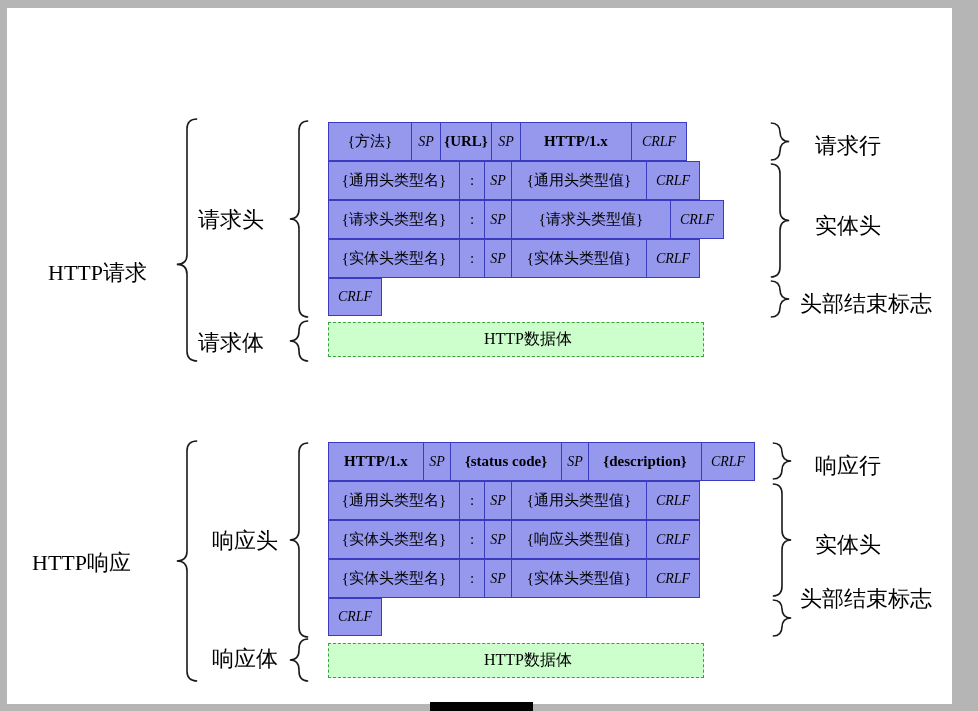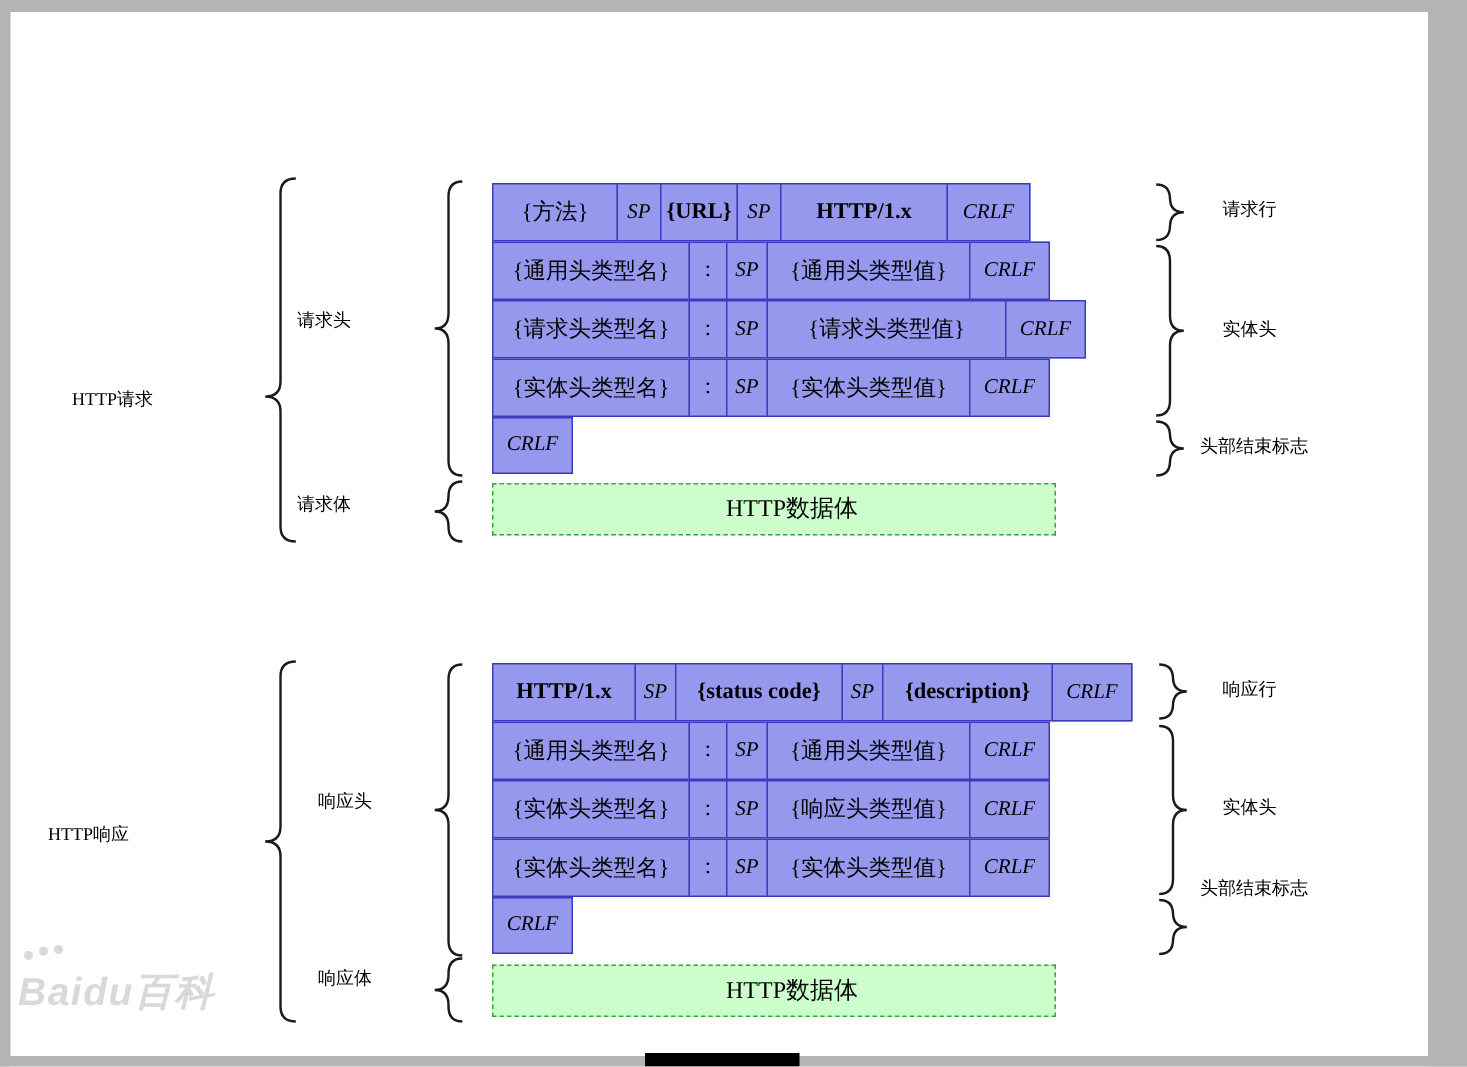--- a/index.html
+++ b/index.html
@@ -27,21 +27,21 @@
         margin-left:-1px;display:flex;align-items:center;justify-content:center;
         font-size:15px;color:#000;white-space:nowrap;}
   .row .cell:first-child{margin-left:0;}
   .tok{font-style:italic;font-size:14px;}
   .lat{font-weight:bold;font-size:15px;}
   .cell-abs{position:absolute;box-sizing:border-box;background:var(--cell-bg);border:1px solid var(--cell-border);
         display:flex;align-items:center;justify-content:center;color:#000;}
   .databody{position:absolute;box-sizing:border-box;background:var(--body-bg);border:1px dashed var(--body-border);
         display:flex;align-items:center;justify-content:center;font-size:16px;color:#000;padding-left:24px;}
 
-  .lbl{position:absolute;font-size:12px;color:#000;white-space:nowrap;}
+  .lbl{position:absolute;font-size:22px;color:#000;white-space:nowrap;}
   .brace{position:absolute;}
   .brace svg{display:block;}
 
   .watermark{position:absolute;left:12px;top:644px;color:var(--watermark);
        font-family:"Liberation Sans", sans-serif;font-weight:bold;font-style:italic;
        font-size:26px;letter-spacing:1px;}
   .paw{position:absolute;left:4px;top:-10px;width:6px;height:6px;border-radius:50%;background:var(--watermark);
        box-shadow:10px -3px 0 var(--watermark),20px -4px 0 var(--watermark);}
 </style>
 </head>
@@ -191,24 +191,20 @@
     </div>
   <div class="brace" style="left:772px;top:599px;width:20px;height:38px;">
       <svg width="20" height="38" viewBox="0 0 20 38">
         <path d="M 0.8 1 Q 10 1 10 10.5 L 10 9.5 Q 10 19 19.2 19 Q 10 19 10 28.5 L 10 27.5 Q 10 37 0.8 37" fill="none" stroke="#1a1a1a" stroke-width="1.6"></path>
       </svg>
     </div>
   <div class="lbl" style="left:815px;top:451px;">响应行</div>
   <div class="lbl" style="left:815px;top:530px;">实体头</div>
   <div class="lbl" style="left:800px;top:584px;">头部结束标志</div>
 
-  <div class="watermark">
-    <i class="paw"></i>
-    <span>Baidu百科</span>
-  </div>
 
   <div class="edge top"></div>
   <div class="edge left"></div>
   <div class="edge right"></div>
   <div class="edge bottom"></div>
   <div class="bottom-bar"></div>
 
 </div>
 
 </body></html>

